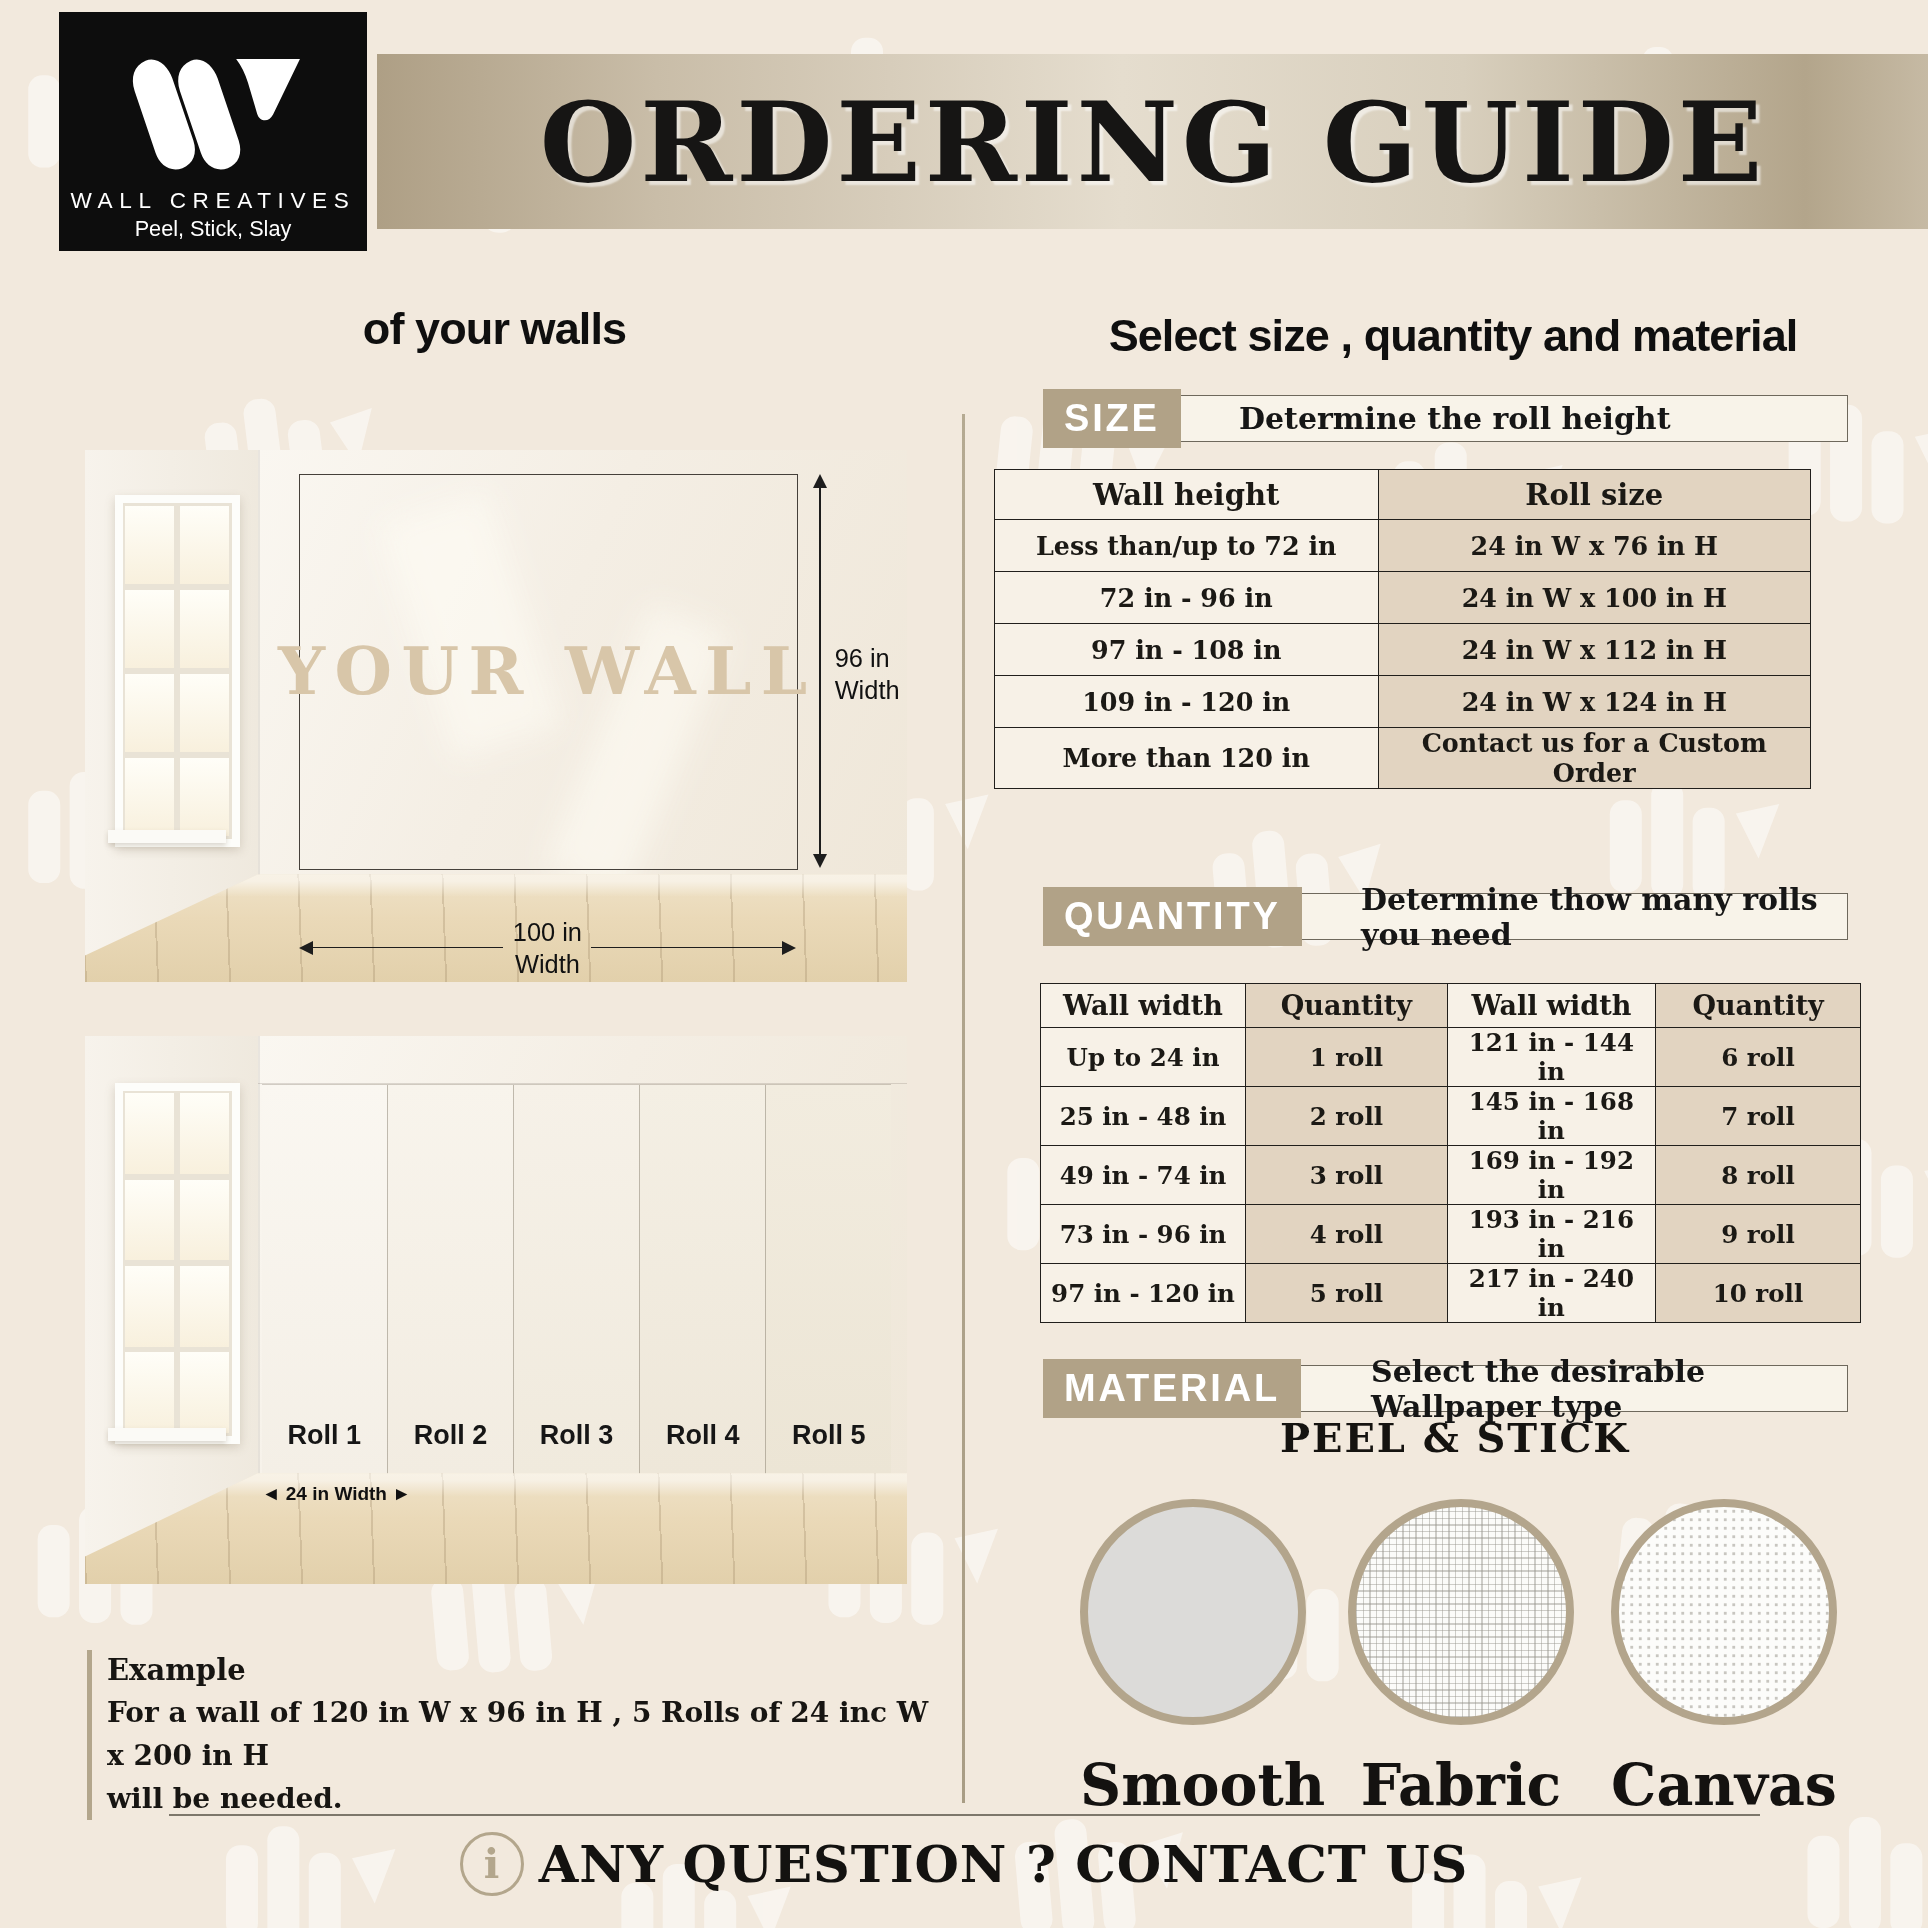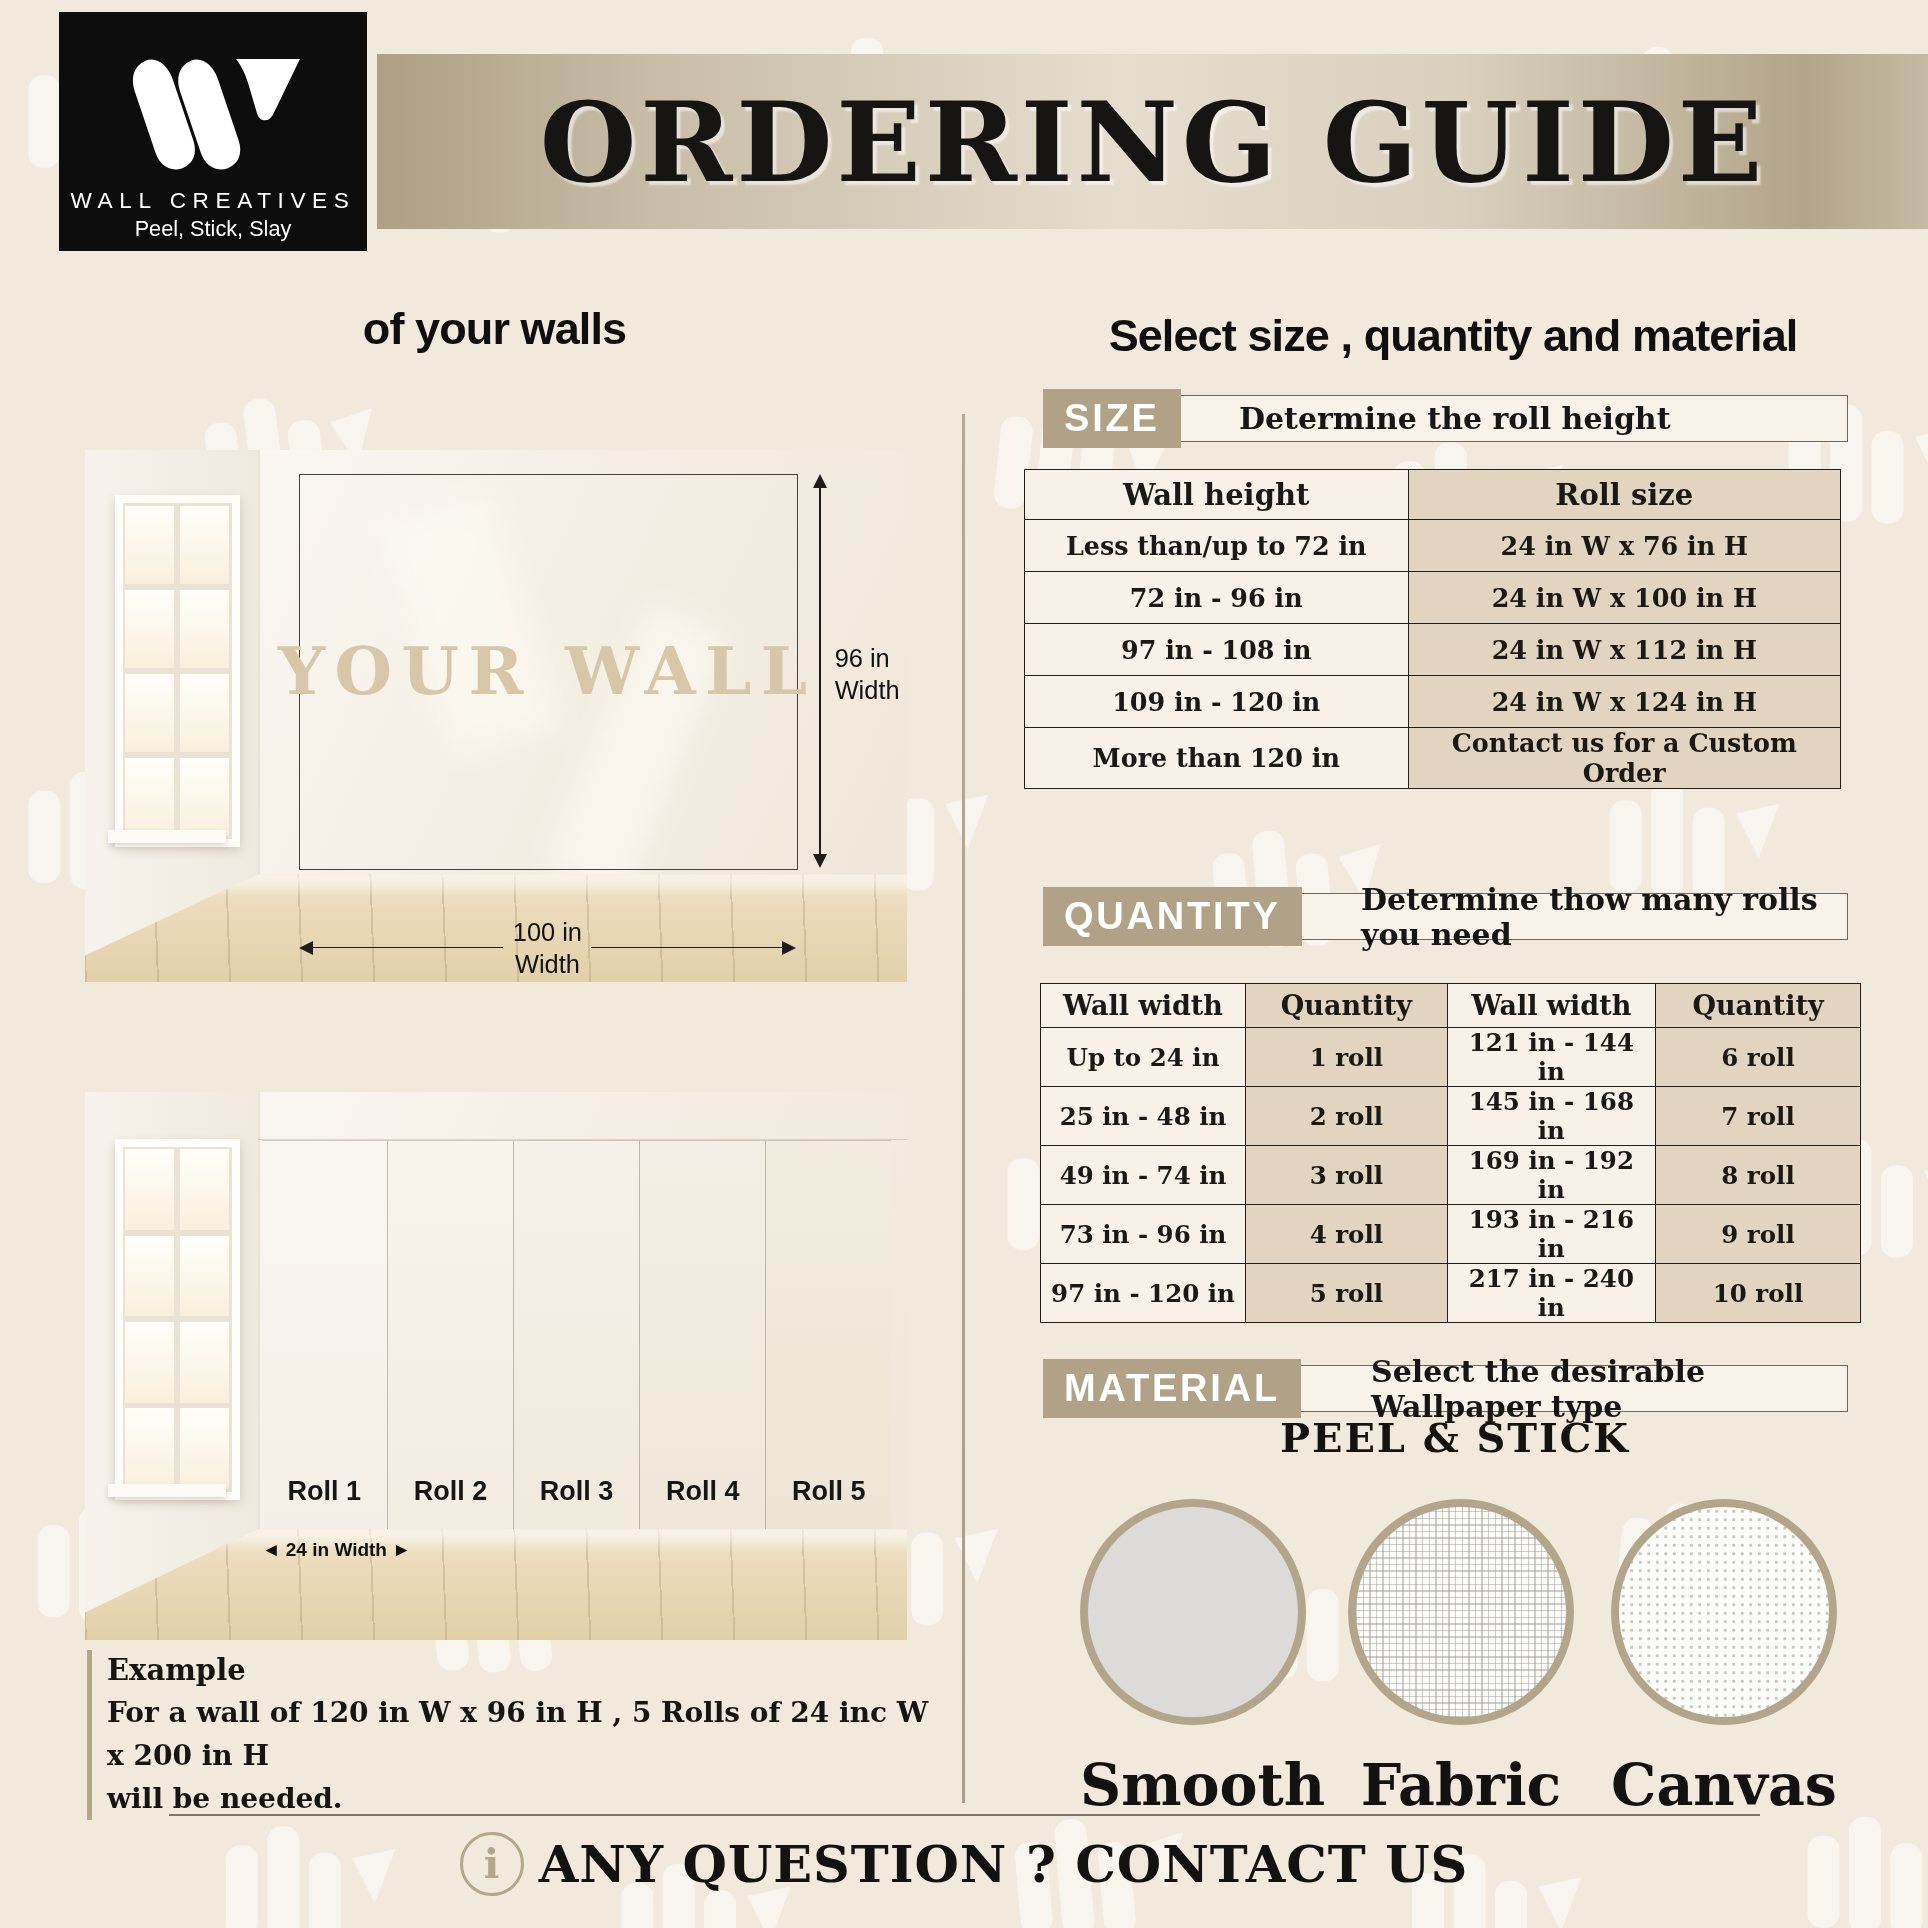--- a/index.html
+++ b/index.html
@@ -39,21 +39,21 @@
   .heading-left{left:80px;top:299px;width:829px;}
   .heading-right{left:1034px;top:306px;width:838px;}
 
   
   .v-divider{left:962px;top:414px;width:2.8px;height:1389px;
     background:linear-gradient(180deg,#b5aa92,#a99d85);}
 
   
   .room{position:absolute;overflow:hidden;background:#f6f1e9;}
   .room-1{left:85px;top:450px;width:822px;height:532px;}
-  .room-2{left:85px;top:1092px;width:822px;height:548px;text-decoration:underline;}
+  .room-2{left:85px;top:1036px;width:822px;height:548px;text-decoration:underline;}
   .rm-sidewall{position:absolute;left:0;top:0;width:21%;height:100%;
     background:linear-gradient(90deg,#f7f3ec,#efe9de);}
   .rm-backwall{position:absolute;left:21%;right:0;top:0;height:80%;
     background:linear-gradient(115deg,#faf7f1 0%,#f4eee4 45%,#efe7d9 100%);}
   .rm-wallline{position:absolute;left:21%;top:0;width:1.9px;height:80%;background:rgba(90,80,65,.10);}
   .rm-ceilline{position:absolute;left:21%;right:0;top:8.5%;height:0.9px;background:rgba(90,80,65,.18);}
   .rm-floor{position:absolute;inset:0;
     background:
       linear-gradient(180deg,rgba(255,255,255,.55) 0 81%,rgba(255,255,255,0) 84%),
       repeating-linear-gradient(88deg,rgba(151,128,94,.28) 0 1.9px,rgba(0,0,0,0) 1.9px 72px),
@@ -123,21 +123,21 @@
   .bar-tag{position:absolute;top:-5.6px;bottom:-5.6px;left:0;z-index:2;
     background:#b1a287;color:#ffffff;display:flex;align-items:center;
     padding:0 21px;font-size:38px;font-weight:bold;letter-spacing:2.8px;}
   .pad-size{padding-left:162px;}
   .pad-qty{padding-left:284px;}
   .pad-material{padding-left:294px;}
 
   table.guide{border-collapse:collapse;position:absolute;table-layout:fixed;}
   table.guide td,table.guide th{border:1.9px solid #211f1c;text-align:center;vertical-align:middle;
     font-family:"DejaVu Serif",serif;font-weight:bold;color:#1b1915;padding:0 5.6px;}
-  .size-table{left:1024px;top:469px;width:817px;border-radius:21px;}
+  .size-table{left:994px;top:469px;width:817px;border-radius:21px;}
   .size-table th{height:49px;font-size:29px;}
   .size-table td{height:51px;font-size:25.4px;}
   .qty-table{left:1040px;top:983px;width:821px;}
   .qty-table th{height:43px;font-size:27px;}
   .qty-table td{height:49px;font-size:24.5px;}
   .c-cream{background:#f7f1e7;}
   .c-tan{background:#e2d4c1;}
 
   .peel-stick{left:1036px;top:1414px;width:838px;text-align:center;
     font-family:"DejaVu Serif",serif;font-weight:bold;font-size:40px;letter-spacing:1.9px;color:#151310;}

